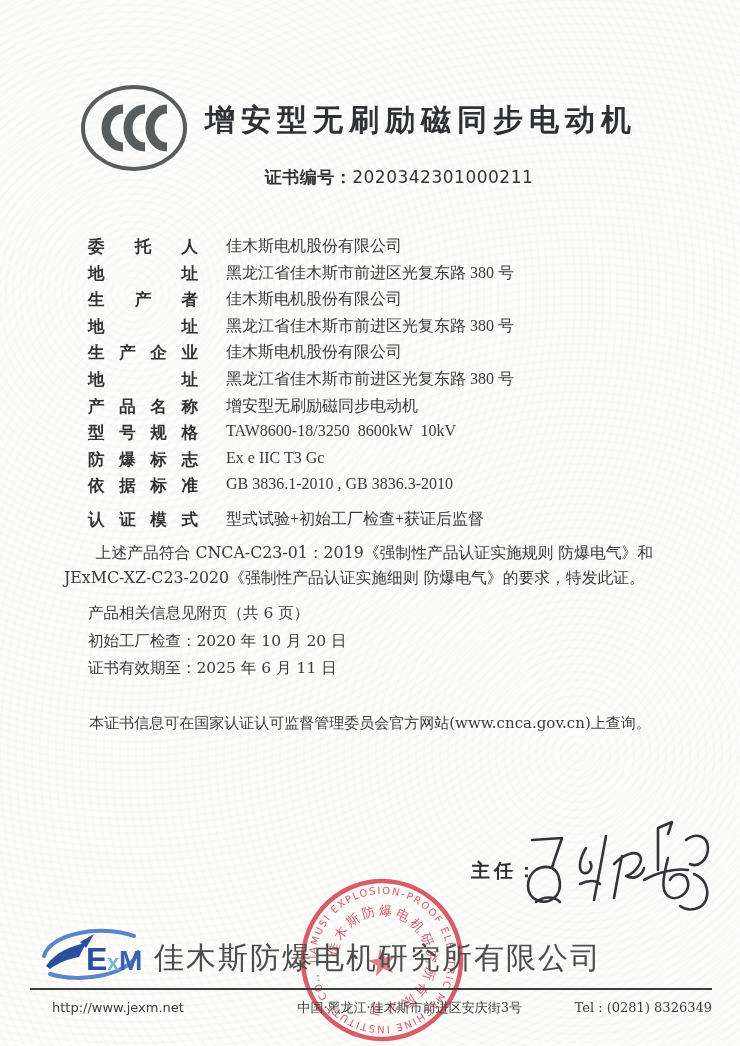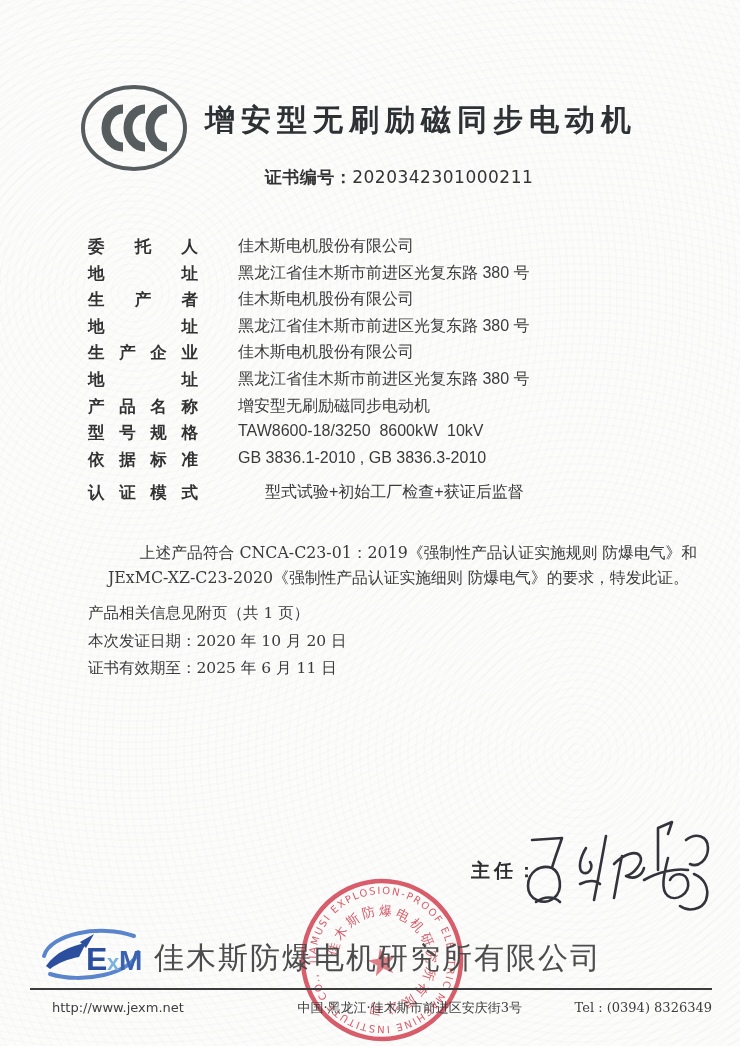--- a/index.html
+++ b/index.html
@@ -26,38 +26,38 @@
   }
   .cert-no-line {
     left:0; top:166px; width:740px; text-align:center;
     font-size:17px; color:#333; letter-spacing:0.5px;margin-left:29px;
   }
   .cert-no-line .lbl { font-weight:600; }
 
   
   .fields { left:88px; top:236px; width:600px; }
   .frow { display:flex; align-items:flex-start; height:26.6px; }
-  .frow.gap-top { margin-top:7px;gap:27px; }
+  .frow.gap-top { margin-top:7px; }
   .flabel {
     width:110px; flex:none;
     font-size:16.5px; font-weight:600; color:#323232;
     text-align:justify; text-align-last:justify;
   }
   .fvalue {
-    margin-left:40px;
-    font-family:Liberation Sans, sans-serif;
+    margin-left:28px;
+    font-family:Liberation Serif, serif;
     font-size:16px; color:#3b3b3b;
     white-space:pre-wrap;
   }
 
   .statement {
     left:64px; top:541px; width:616px;
     font-family:"DejaVu Serif", serif;
     font-size:15.8px; line-height:24.5px;
-    text-indent:2em; color:#3b3b3b;margin-left:44px;
+    text-indent:2em; color:#3b3b3b;
   }
   .attachment {
     left:88px; top:603px;
     font-family:"DejaVu Serif", serif;
     font-size:15.5px; color:#3b3b3b;
   }
   .dates {
     left:88px; top:628px;
     font-family:"DejaVu Serif", serif;
     font-size:15.5px; line-height:26.6px; color:#3b3b3b;
@@ -149,38 +149,43 @@
   </div>
   <div class="frow">
     <span class="flabel">产品名称</span>
     <span class="fvalue">增安型无刷励磁同步电动机</span>
   </div>
   <div class="frow">
     <span class="flabel">型号规格</span>
     <span class="fvalue">TAW8600-18/3250  8600kW  10kV</span>
   </div>
   <div class="frow">
+    <span class="flabel">防爆标志</span>
+    <span class="fvalue">Ex e IIC T3 Gc</span>
+  </div>
+  <div class="frow">
     <span class="flabel">依据标准</span>
     <span class="fvalue">GB 3836.1-2010 , GB 3836.3-2010</span>
   </div>
   <div class="frow gap-top">
     <span class="flabel">认证模式</span>
     <span class="fvalue">型式试验+初始工厂检查+获证后监督</span>
   </div>
 </div>
 
 <div class="abs statement">上述产品符合 CNCA-C23-01：2019《强制性产品认证实施规则 防爆电气》和 JExMC-XZ-C23-2020《强制性产品认证实施细则 防爆电气》的要求，特发此证。</div>
 
-<div class="abs attachment">产品相关信息见附页（共 1 页）</div>
+<div class="abs attachment">产品相关信息见附页（共 6 页）</div>
 <div class="abs dates">
-  <div><span>本次发证日期：</span><span>2020 年 10 月 20 日</span></div>
+  <div><span>初始工厂检查：</span><span>2020 年 10 月 20 日</span></div>
   <div><span>证书有效期至：</span><span>2025 年 6 月 11 日</span></div>
 </div>
 
 <div class="abs validity">
+  <div>本证书信息可在国家认证认可监督管理委员会官方网站(www.cnca.gov.cn)上查询。</div>
 </div>
 
 <div class="abs director-label">主任：</div>
 <div class="abs signature-svg">
   <svg width="198" height="104" viewBox="0 0 198 104">
     <g fill="none" stroke="#33333c" stroke-width="2.6" stroke-linecap="round" stroke-linejoin="round">
       <path d="M14,26 L44,24 C40,36 36,46 34,54 C22,50 10,58 10,72 C10,86 26,92 36,84 C46,76 42,58 34,54 M18,88 C26,82 36,82 42,88"></path>
       <path d="M68,34 C62,44 60,54 64,58 C70,62 76,54 72,48 M62,70 C70,66 78,66 82,70 M88,22 C84,44 80,66 76,86"></path>
       <path d="M104,42 C100,60 98,74 96,84 M96,50 C106,40 118,36 122,42 C126,48 116,60 108,62 C116,66 124,62 126,54"></path>
       <path d="M140,14 L140,56 M140,14 L154,8 L150,20 M126,66 C140,58 158,54 170,56 M150,44 C146,60 142,76 150,82 C158,88 172,80 170,68 C168,58 156,58 152,66"></path>
@@ -216,14 +221,14 @@
     <text x="73" y="48" font-size="22" font-weight="bold" fill="#7ab3dd" font-family="Liberation Sans, sans-serif">x</text>
     <text x="85" y="48" font-size="28" font-weight="bold" fill="#3a62b0" font-family="Liberation Sans, sans-serif">M</text>
   </svg>
 </div>
 <div class="abs issuer-name">佳木斯防爆电机研究所有限公司</div>
 
 <div class="abs rule"></div>
 <div class="abs footer">
   <span class="website">http://www.jexm.net</span>
   <span class="address">中国·黑龙江·佳木斯市前进区安庆街3号</span>
-  <span class="tel">Tel : (0394) 8326349</span>
+  <span class="tel">Tel : (0281) 8326349</span>
 </div>
 
 </body></html>

